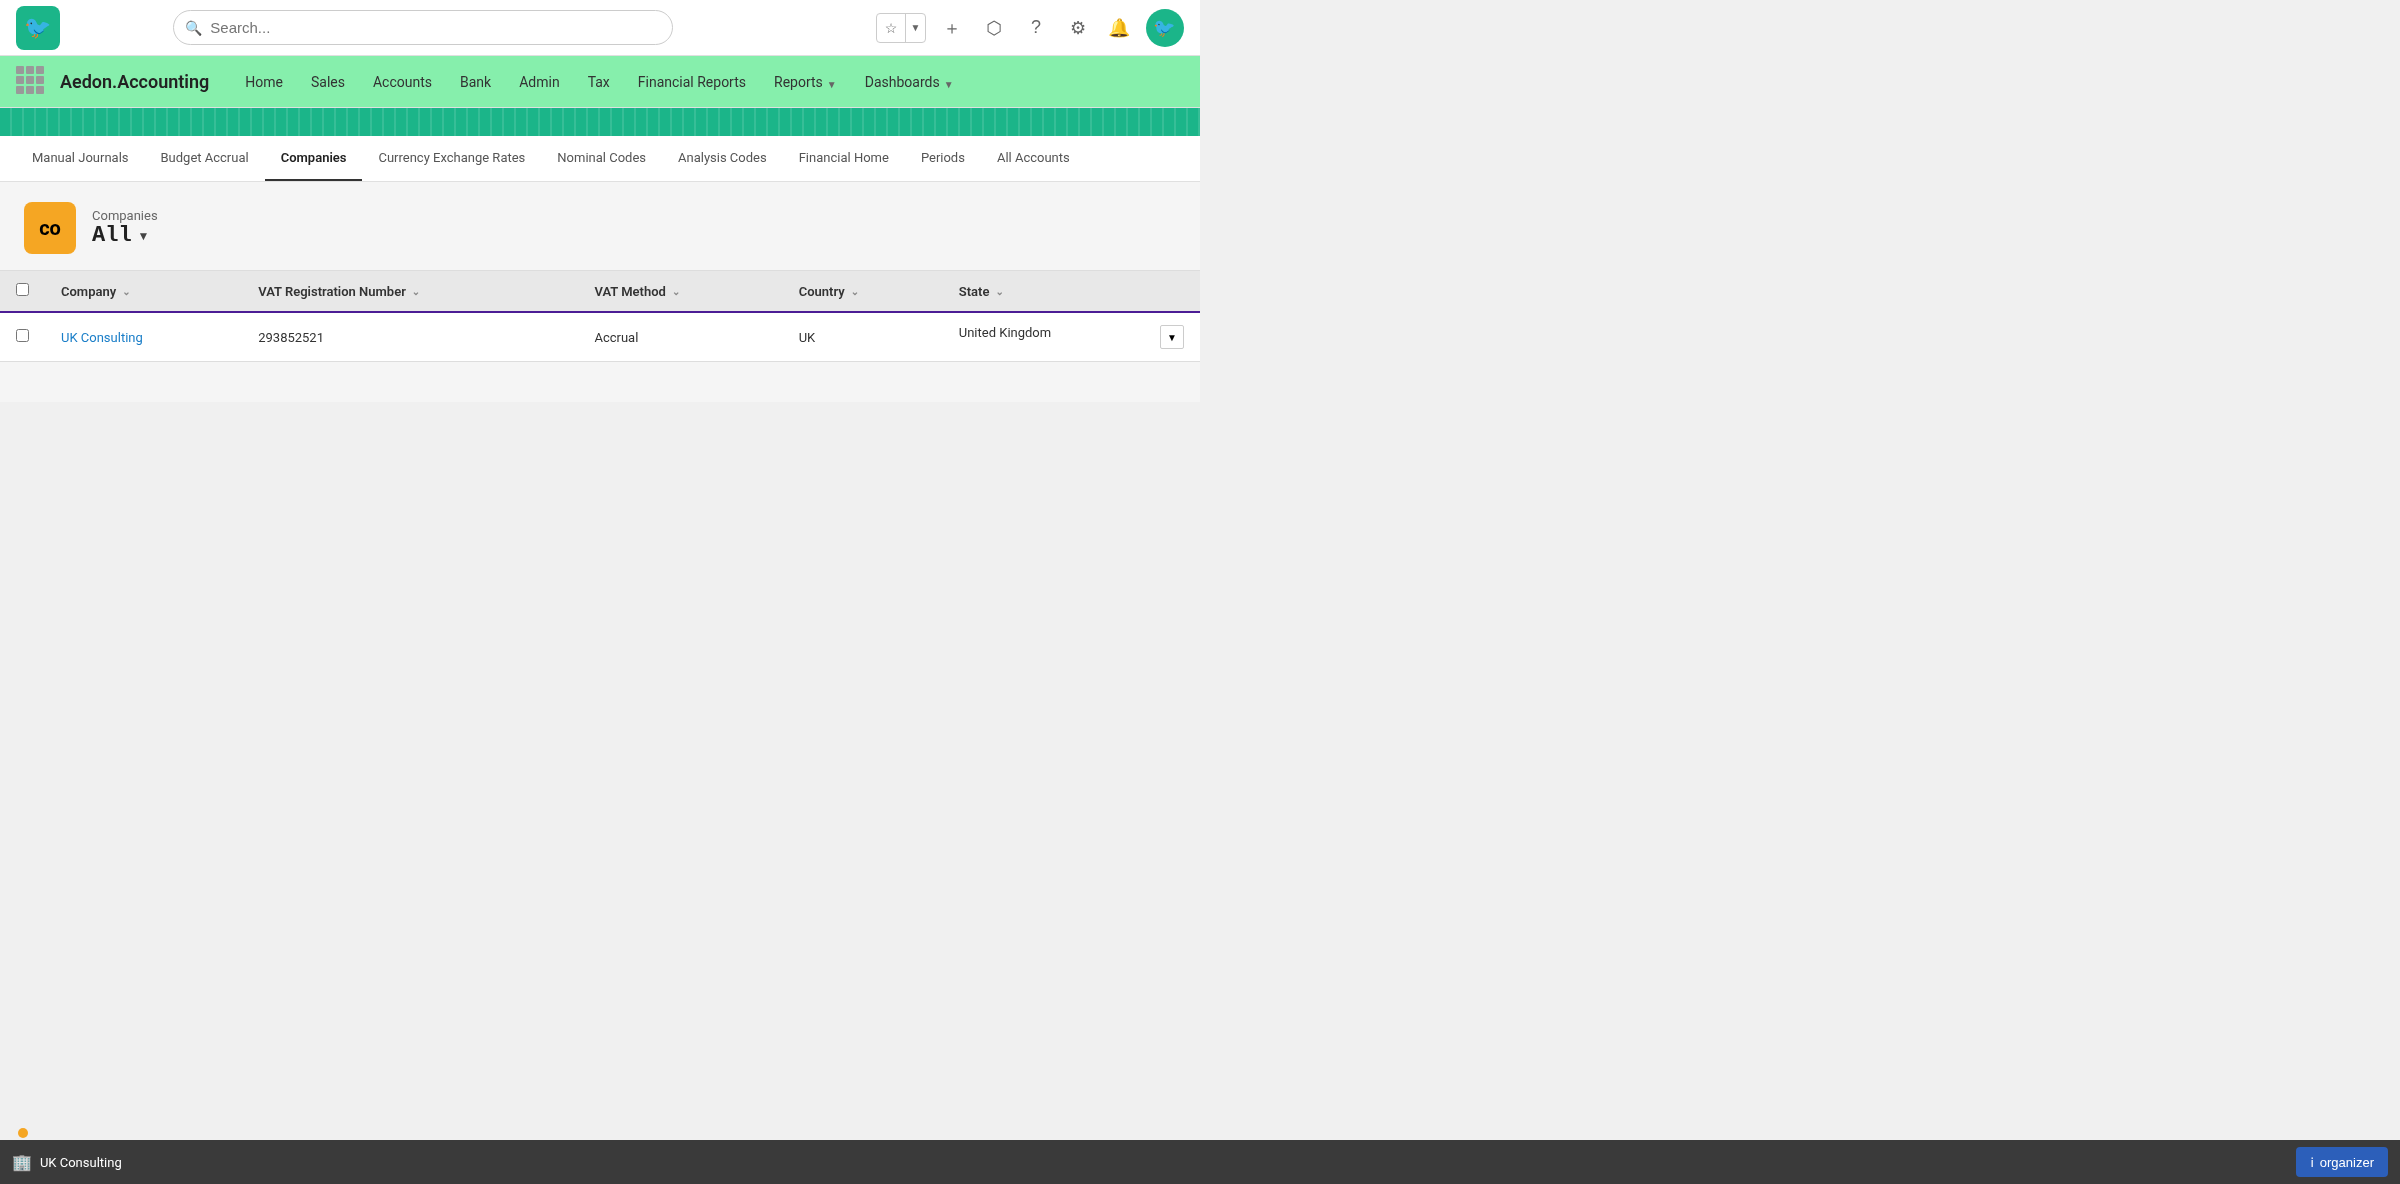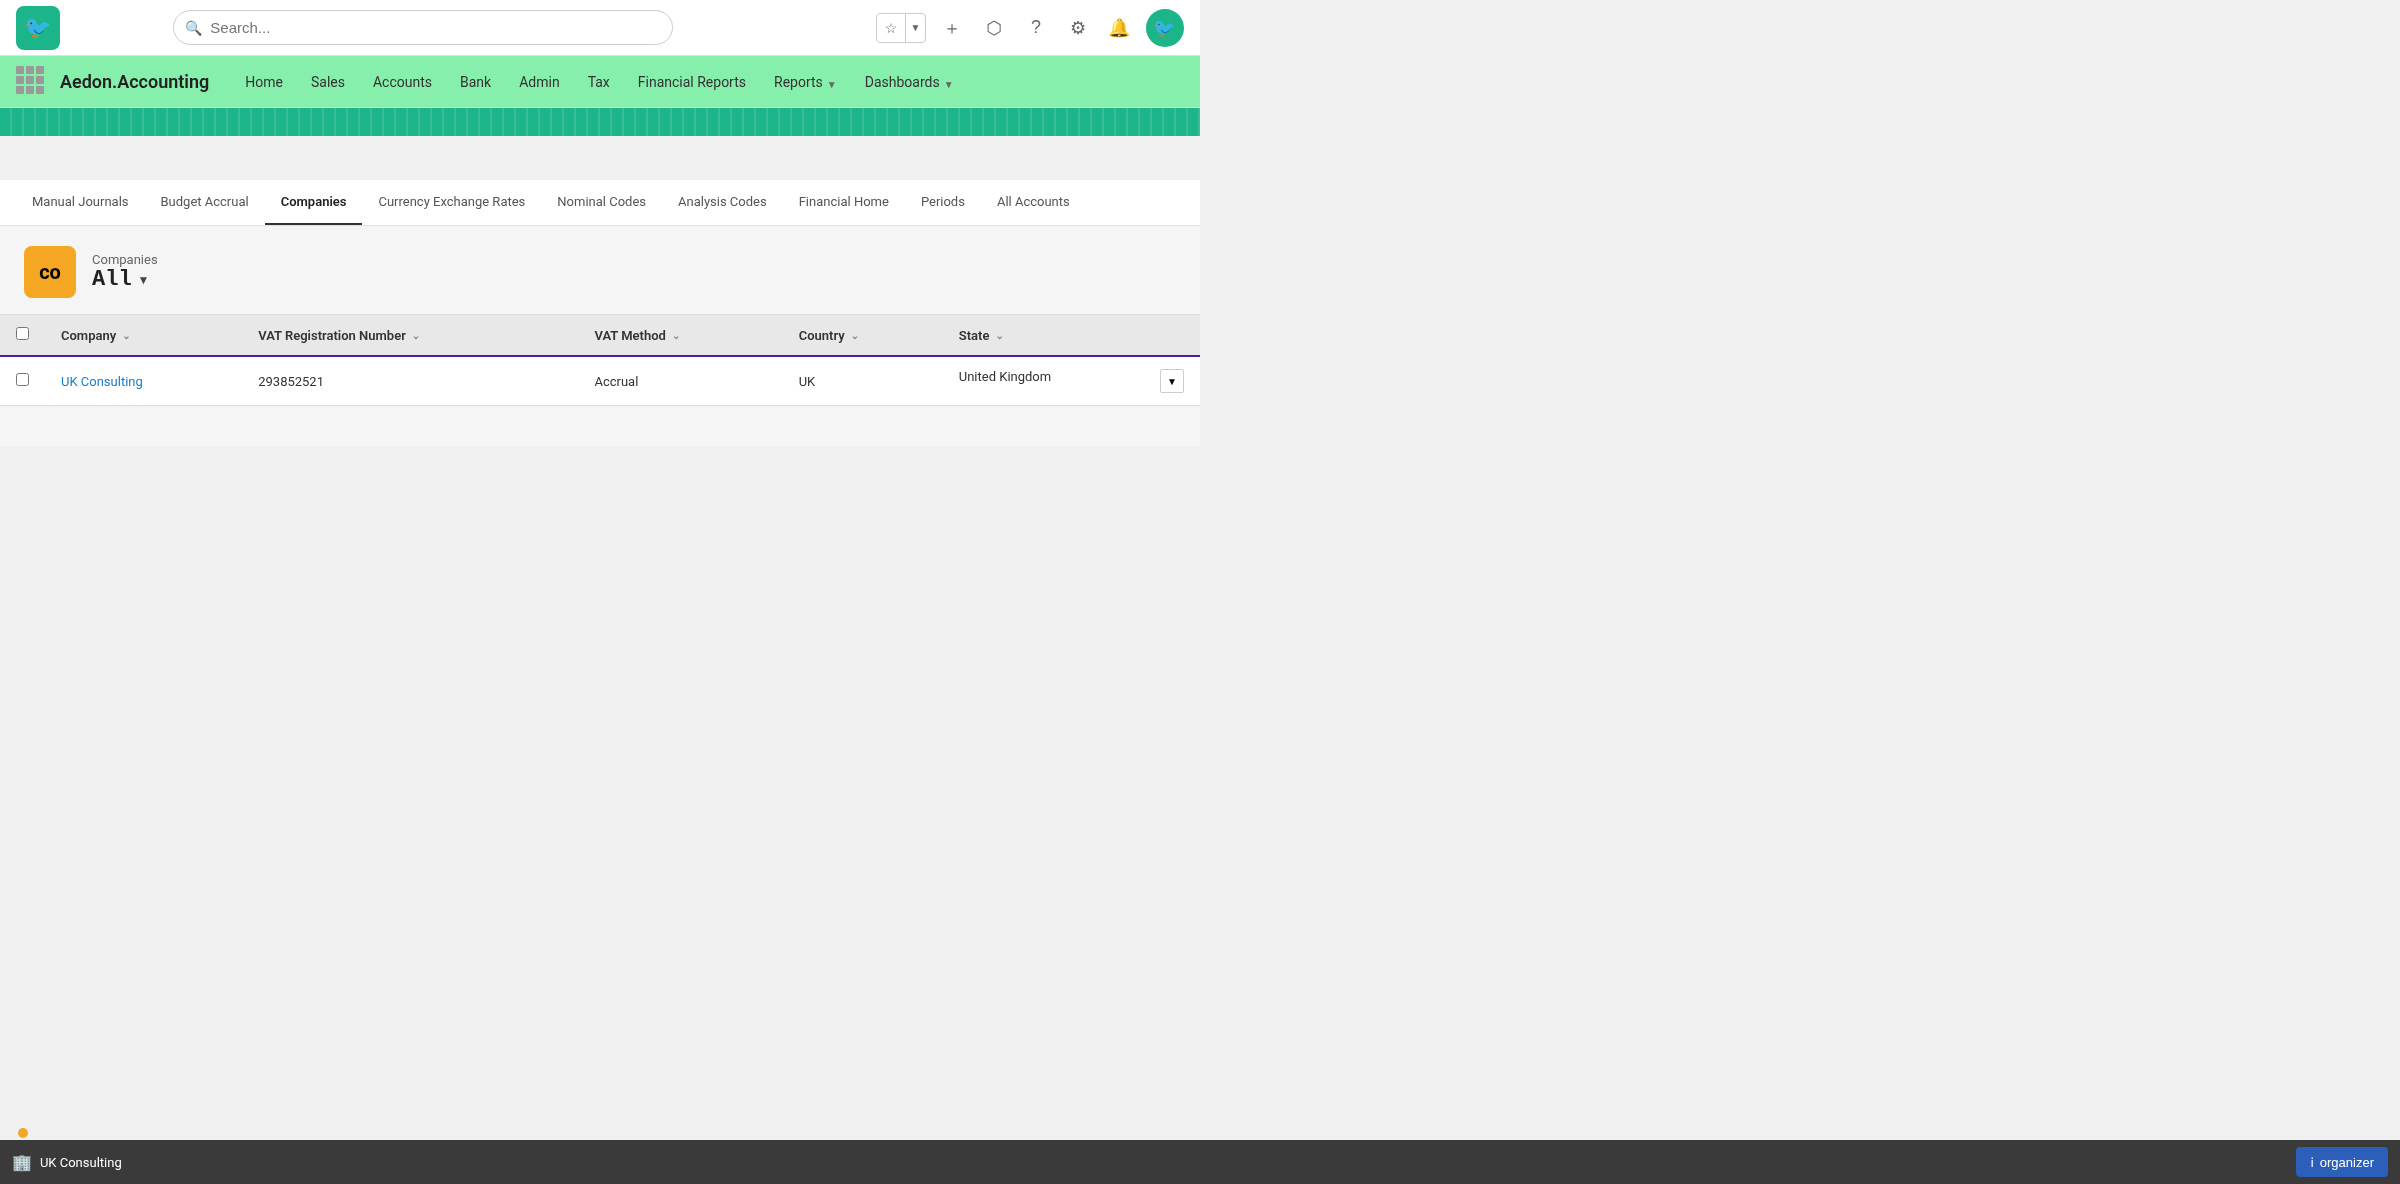--- a/index.html
+++ b/index.html
@@ -157,21 +157,20 @@
     }
 
     
     .sub-tabs {
       background: #fff;
       display: flex;
       align-items: stretch;
       border-bottom: 1px solid #e0e0e0;
       padding: 0 16px;
       overflow: hidden;
-      margin-top: 44px;
     }
     .sub-tab {
       padding: 14px 16px;
       font-size: 13px;
       color: #555;
       cursor: pointer;
       white-space: nowrap;
       border-bottom: 3px solid transparent;
       margin-bottom: -1px;
     }

